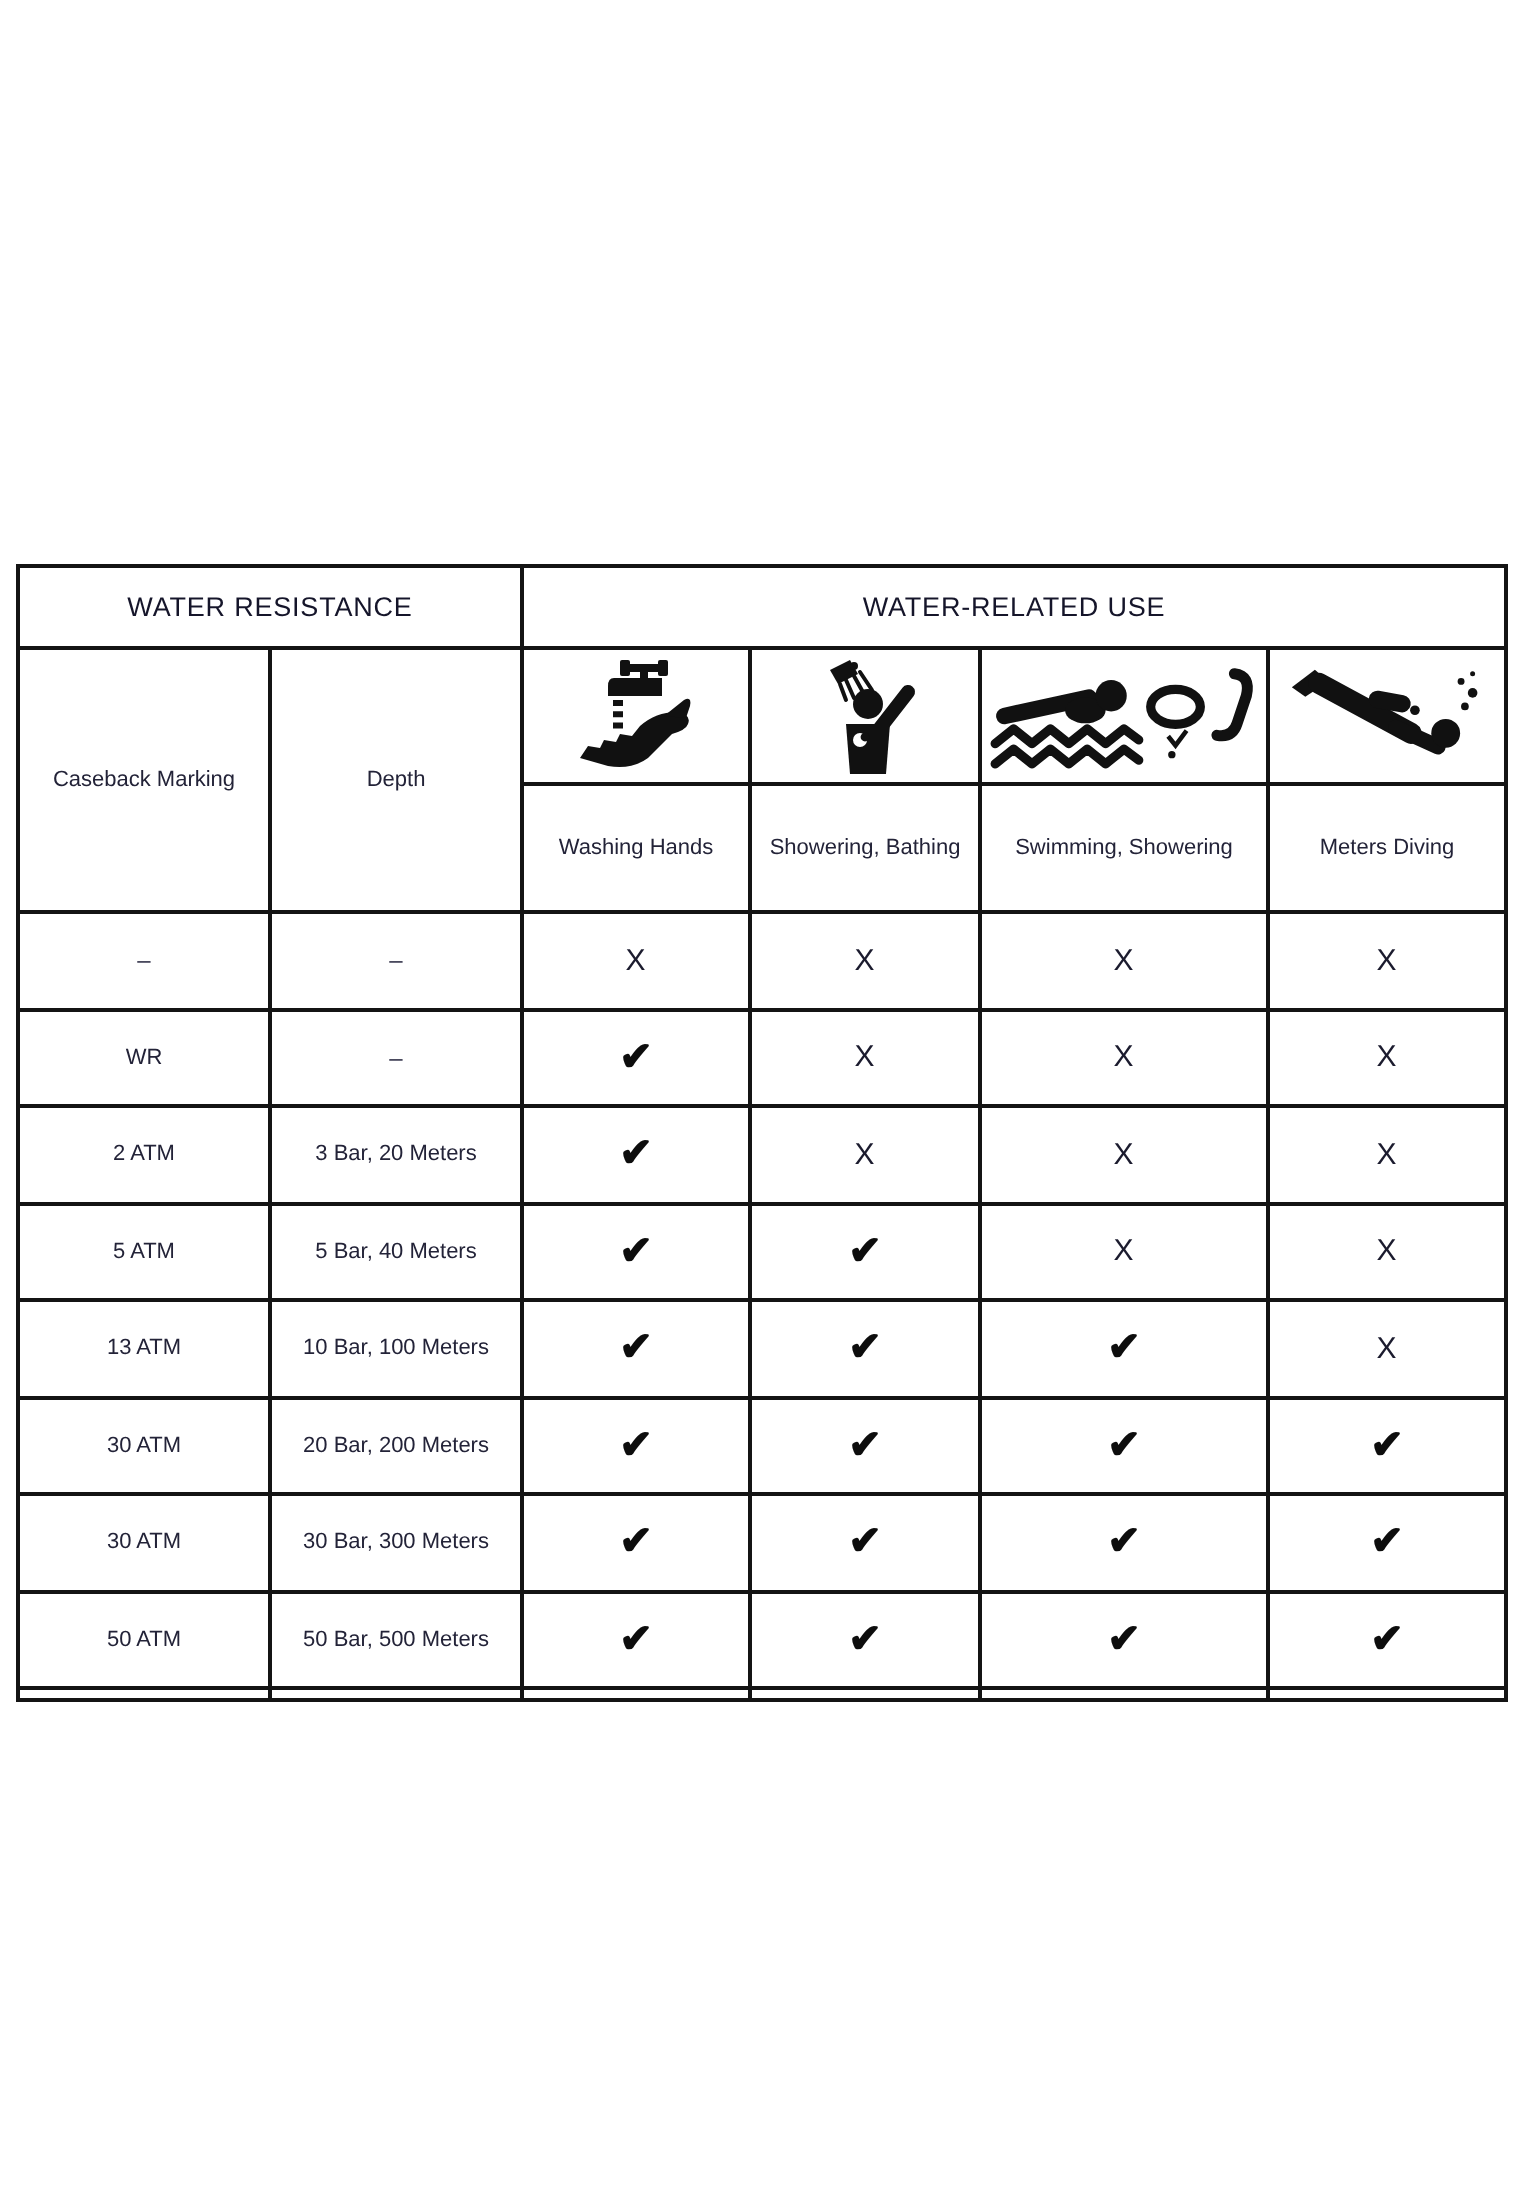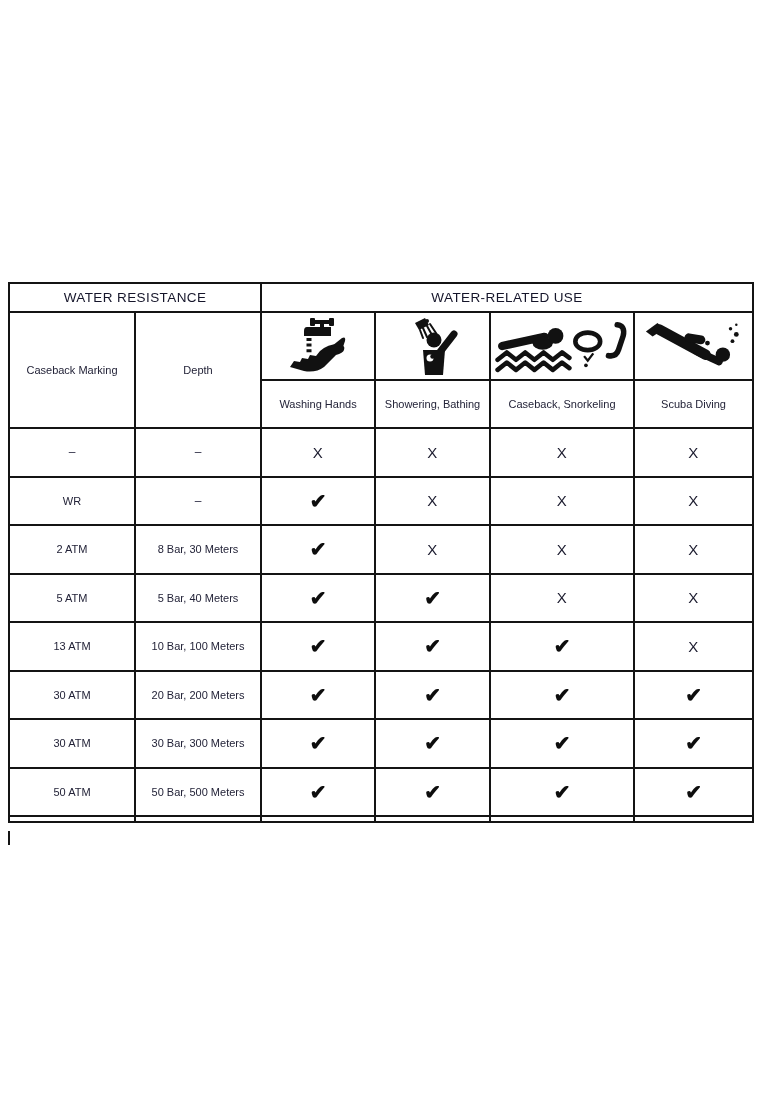--- a/index.html
+++ b/index.html
@@ -8,24 +8,24 @@
     font-family:"Liberation Sans",sans-serif;color:#1e1e32;overflow:hidden;
   }
   .wr-table{
     position:absolute;left:8px;top:282px;width:744px;
     border-collapse:collapse;table-layout:fixed;background:#fff;
   }
   .wr-table td,.wr-table th{
     border:2px solid #141414;padding:0;text-align:center;vertical-align:middle;
     background:#fff;font-weight:normal;
   }
-  tr.group-row{height:29px;}
+  tr.group-row{height:41px;}
   .group-h{font-size:13.5px;font-weight:bold;letter-spacing:.4px;color:#15152a;}
   tr.icon-row{height:68px;}
-  tr.label-row{height:48px;padding-left:48px;}
+  tr.label-row{height:64px;padding-left:48px;}
   .label-cell{font-size:11px;color:#232338;}
   .side-h{font-size:11px;color:#232338;}
   tbody tr.data-row{height:48.5px;}
   tbody td{font-size:11px;color:#232338;}
   .mark-x{font-size:15px;font-weight:500;color:#1b1b2e;letter-spacing:.5px;}
   .mark-check{font-size:20px;font-weight:bold;color:#0d0d0d;line-height:1;}
   .dash{font-size:12px;color:#33334a;}
   tr.sliver-row{height:6px;}
   .stub{position:absolute;left:8px;top:831px;width:2px;height:14px;background:#141414;}
   .icon-svg{display:block;margin:0 auto;}
@@ -106,22 +106,22 @@
           <circle cx="92" cy="22" r="2"></circle>
           <circle cx="96" cy="15" r="2.5"></circle>
           <circle cx="90" cy="9" r="1.8"></circle>
           <circle cx="96" cy="5" r="1.3"></circle>
         </svg>
       </th>
     </tr>
     <tr class="label-row">
       <th class="label-cell">Washing Hands</th>
       <th class="label-cell">Showering, Bathing</th>
-      <th class="label-cell">Caseback, Snorkeling</th>
-      <th class="label-cell">Scuba Diving</th>
+      <th class="label-cell">Swimming, Showering</th>
+      <th class="label-cell">Meters Diving</th>
     </tr>
   </thead>
   <tbody id="table-body">
       <tr class="data-row">
         <td><span class="dash">–</span></td>
         <td><span class="dash">–</span></td>
         <td><span class="mark-x">X</span></td>
         <td><span class="mark-x">X</span></td>
         <td><span class="mark-x">X</span></td>
         <td><span class="mark-x">X</span></td>
@@ -129,21 +129,21 @@
       <tr class="data-row">
         <td><span class="cell-text">WR</span></td>
         <td><span class="dash">–</span></td>
         <td><span class="mark-check">✔</span></td>
         <td><span class="mark-x">X</span></td>
         <td><span class="mark-x">X</span></td>
         <td><span class="mark-x">X</span></td>
       </tr>
       <tr class="data-row">
         <td><span class="cell-text">2 ATM</span></td>
-        <td><span class="cell-text">8 Bar, 30 Meters</span></td>
+        <td><span class="cell-text">3 Bar, 20 Meters</span></td>
         <td><span class="mark-check">✔</span></td>
         <td><span class="mark-x">X</span></td>
         <td><span class="mark-x">X</span></td>
         <td><span class="mark-x">X</span></td>
       </tr>
       <tr class="data-row">
         <td><span class="cell-text">5 ATM</span></td>
         <td><span class="cell-text">5 Bar, 40 Meters</span></td>
         <td><span class="mark-check">✔</span></td>
         <td><span class="mark-check">✔</span></td>

